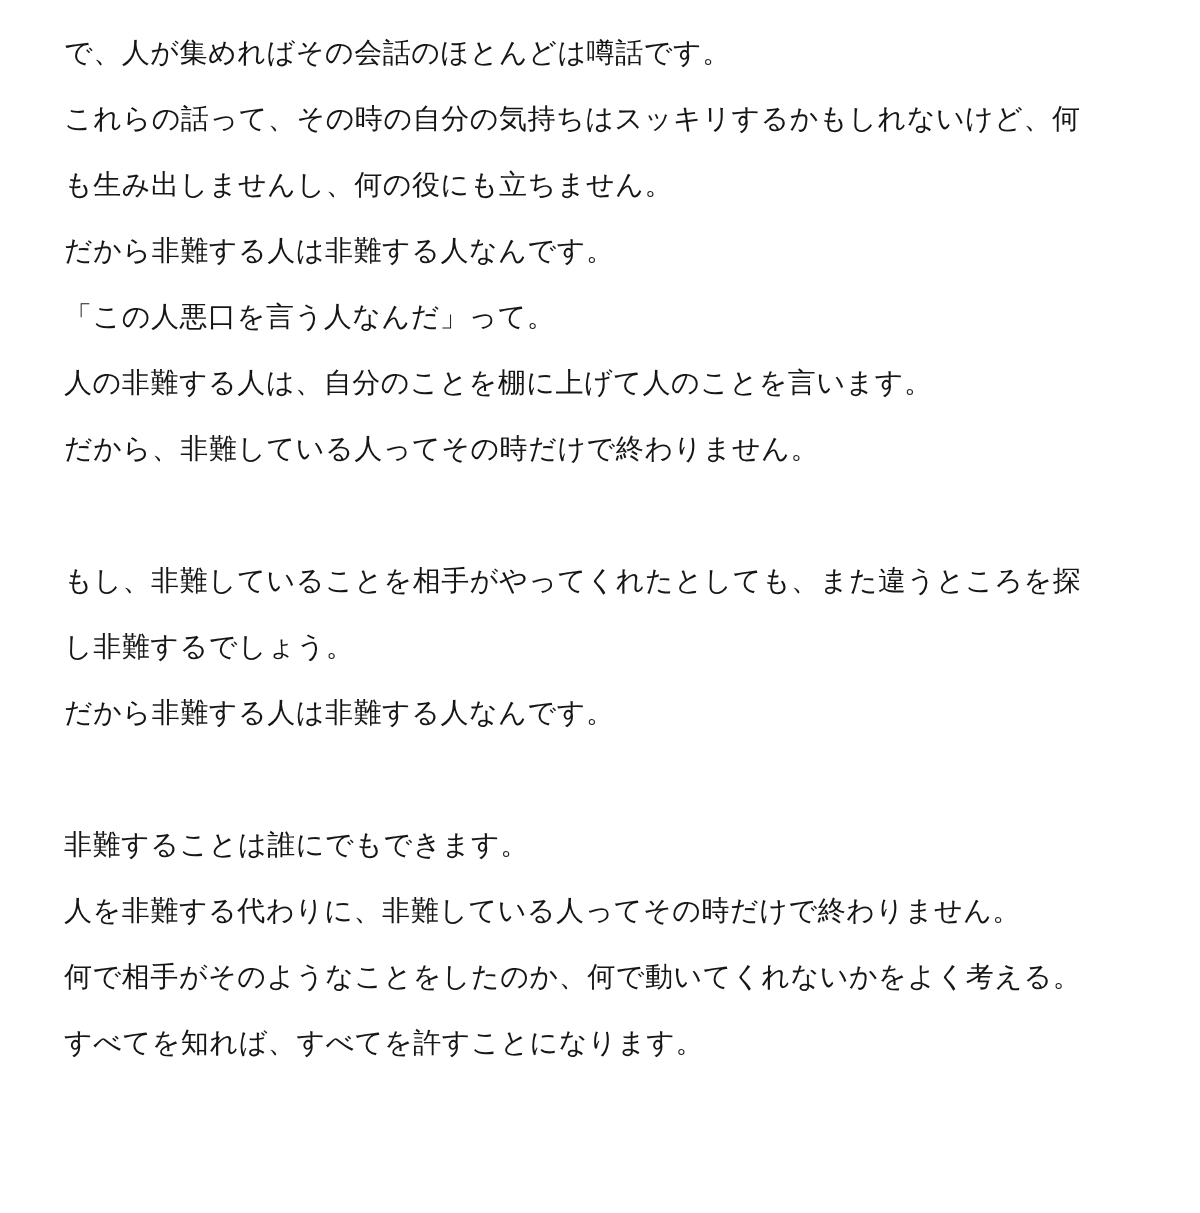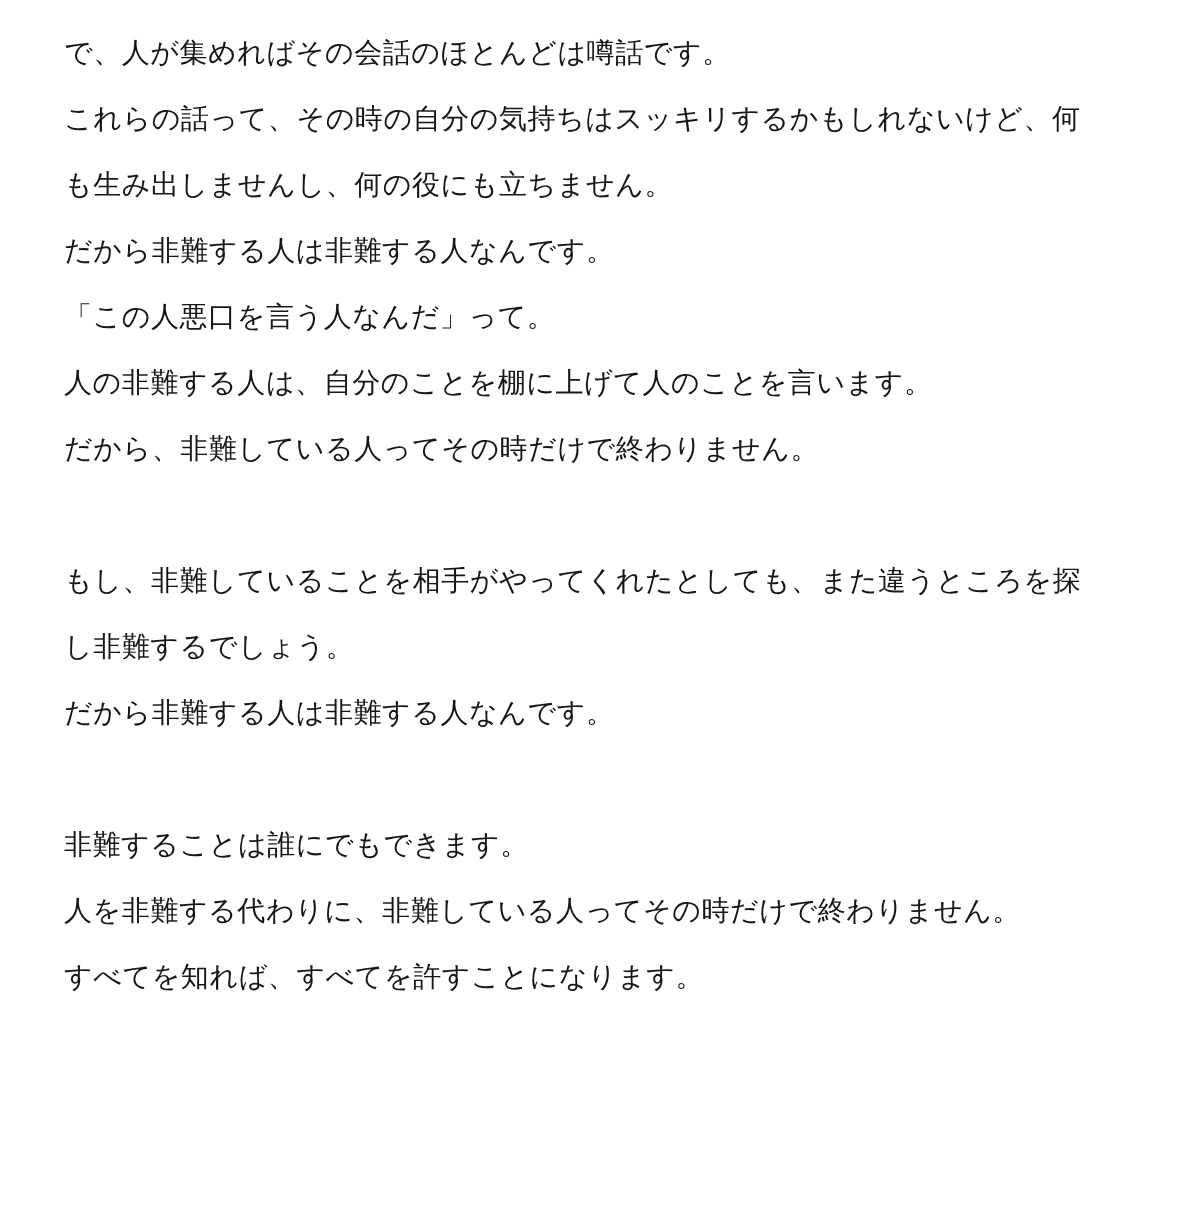--- a/index.html
+++ b/index.html
@@ -62,17 +62,18 @@
       <span class="line">もし、非難していることを相手がやってくれたとしても、また違うところを探</span>
       <span class="line">し非難するでしょう。</span>
       <span class="line">だから非難する人は非難する人なんです。</span>
     </p>
 
     <div class="spacer"></div>
 
     <p class="para">
       <span class="line">非難することは誰にでもできます。</span>
       <span class="line">人を非難する代わりに、非難している人ってその時だけで終わりません。</span>
+      <span class="line">何で相手がそのようなことをしたのか、何で動いてくれないかをよく考える。</span>
       <span class="line">すべてを知れば、すべてを許すことになります。</span>
     </p>
 
   </div>
 </div>
 
 </body></html>

